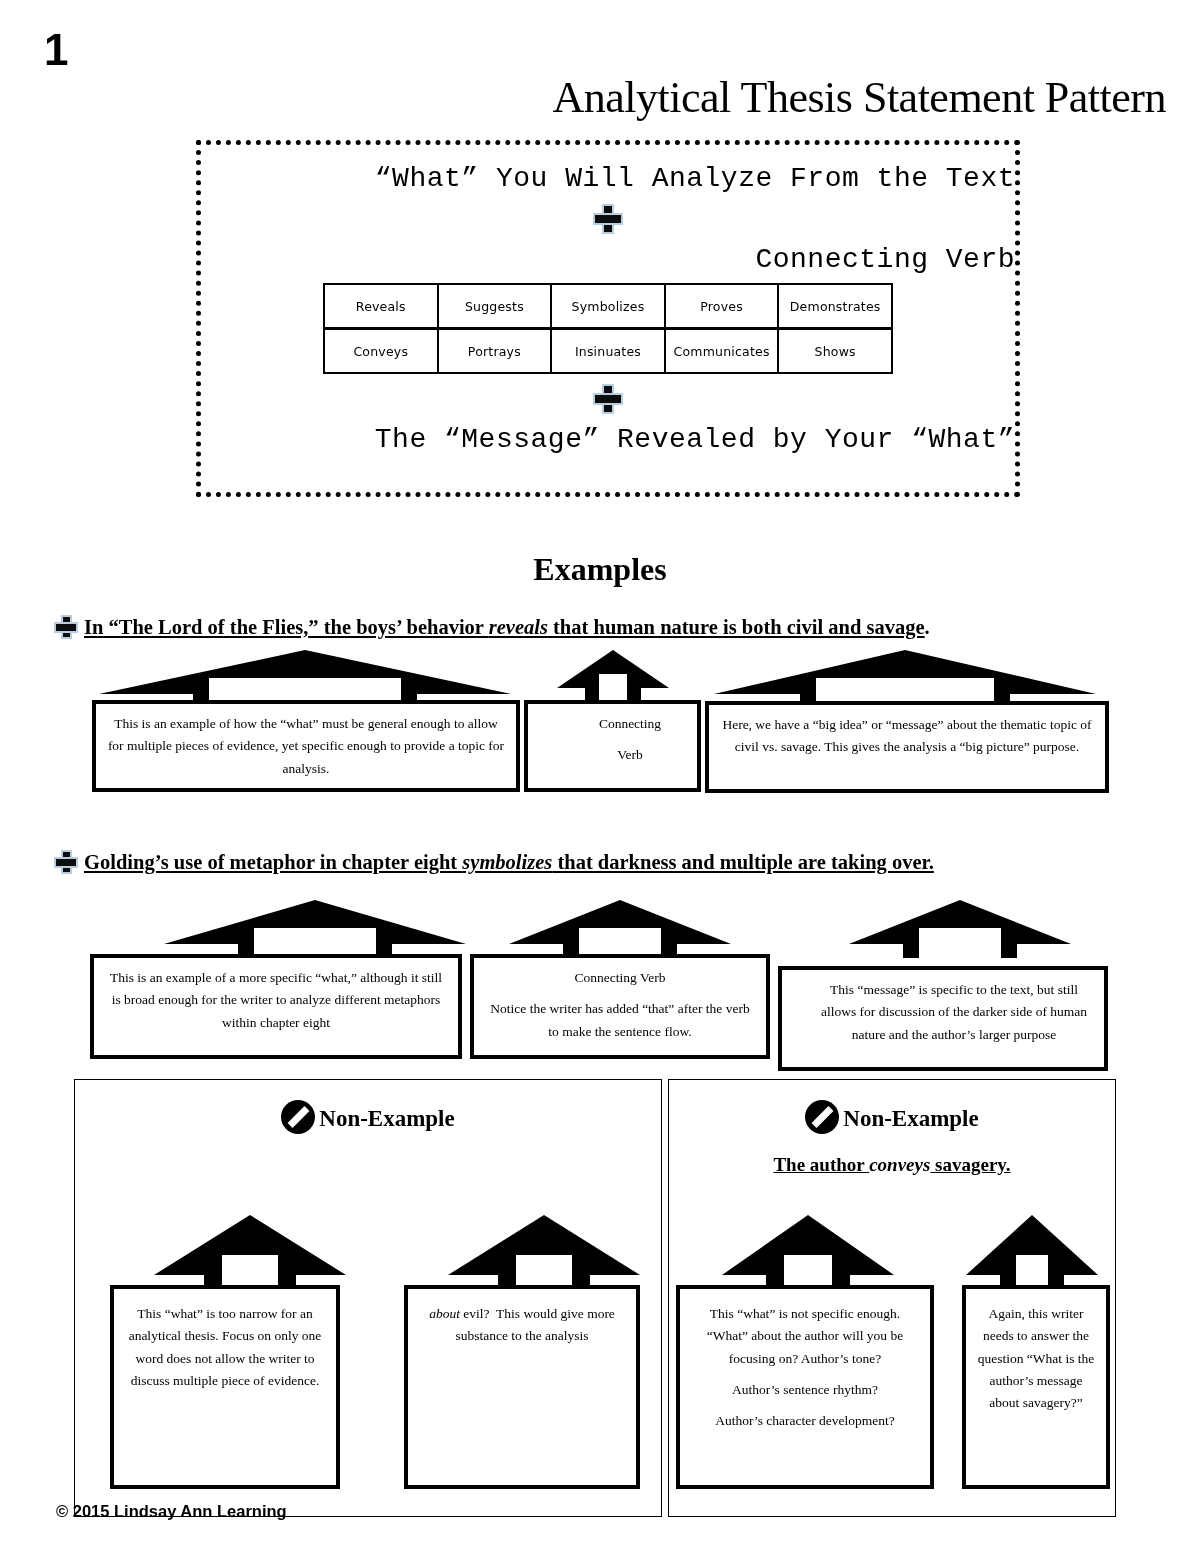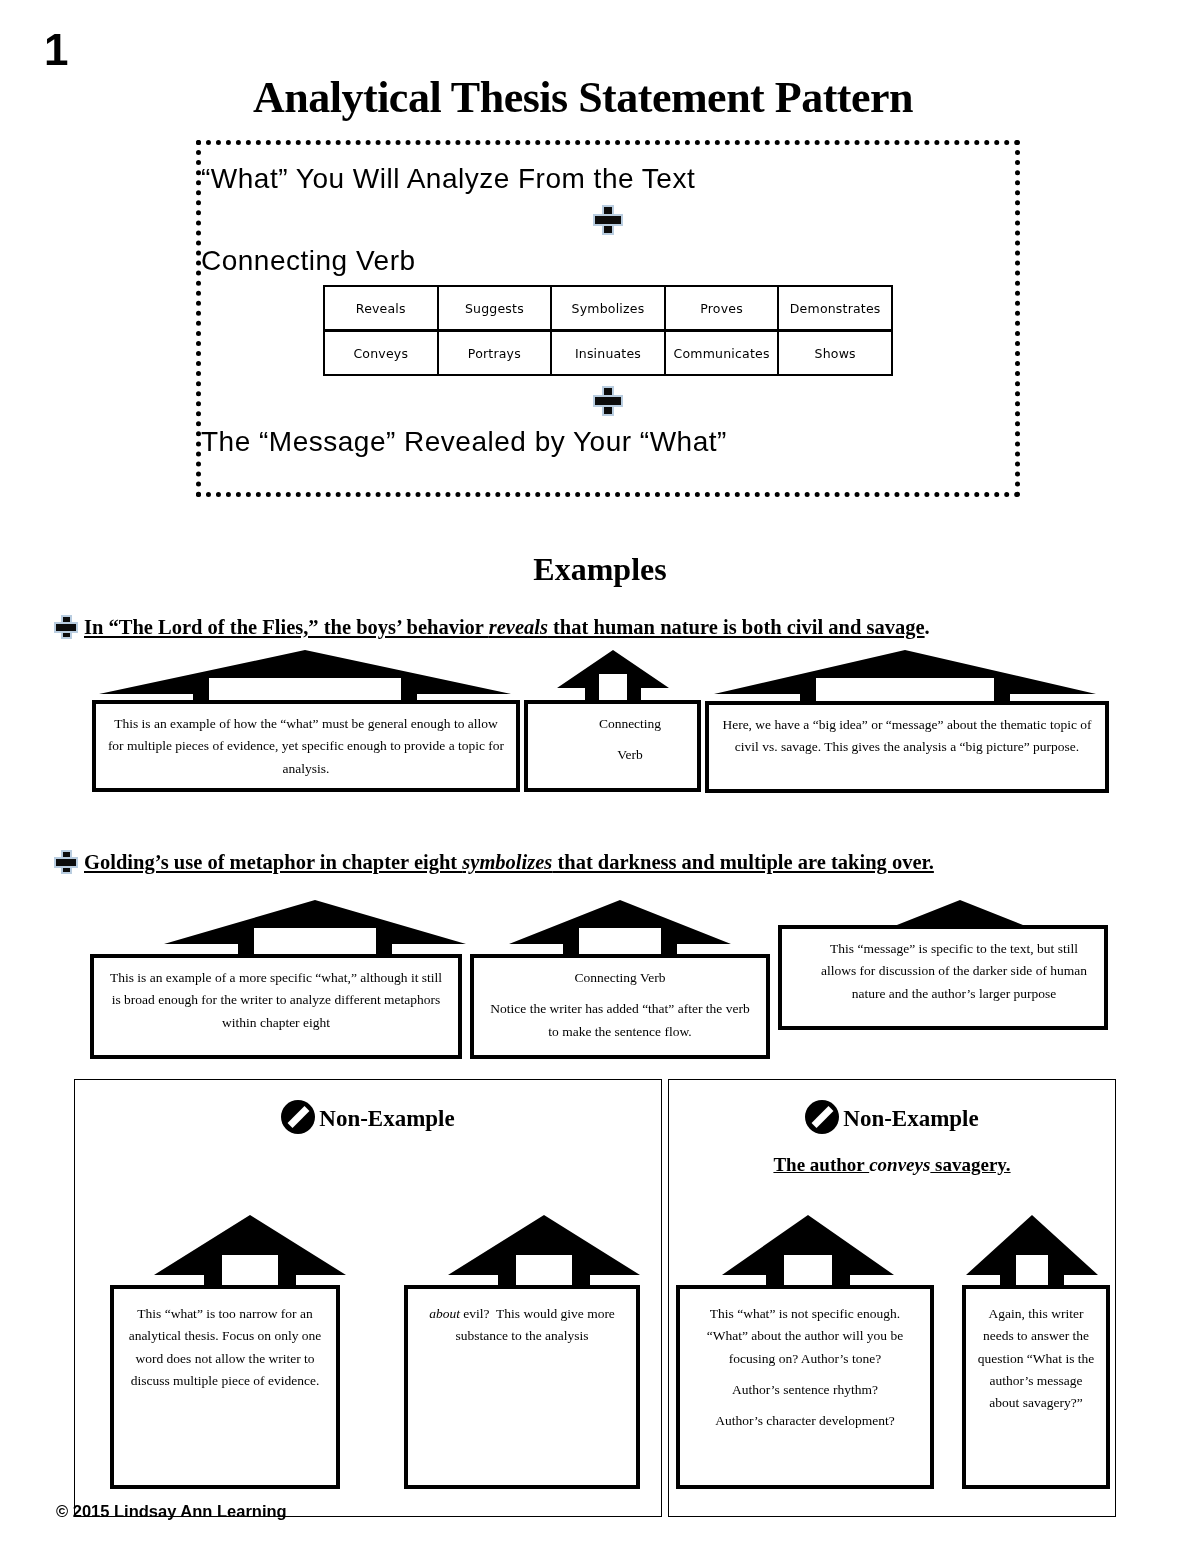--- a/index.html
+++ b/index.html
@@ -26,40 +26,40 @@
     font-weight: 700;
     line-height: 1;
   }
 
   
   .main-title {
     position: absolute;
     left: 0;
     top: 72px;
     width: 1166px;
-    text-align: center;
-    font-family: "Liberation Serif", serif;
-    font-weight: 700;
+    text-align: right;
+    font-family: "Liberation Serif", serif;
+    font-weight: 400;
     font-size: 44px;
     letter-spacing: -0.5px;
   }
 
   
   .pattern-box {
     position: absolute;
     left: 196px;
     top: 140px;
     width: 824px;
     height: 357px;
     border: 5px dotted #000;
     box-sizing: border-box;
   }
   .pattern-line {
-    text-align: left;
-    font-family: Liberation Sans, sans-serif;
+    text-align: right;
+    font-family: Liberation Mono, monospace;
     font-size: 28px;
     letter-spacing: 0.5px;
   }
   .pattern-line.what { margin-top: 18px; }
   .pattern-line.verb { margin-top: 4px; }
   .pattern-line.message { margin-top: 12px; }
 
   
   .plus {
     position: relative;
@@ -304,21 +304,21 @@
     </svg>
 </div>
 
 <div class="expl-box" style="left:90px; top:954px; width:372px; height:105px;">
   <p>This is an example of a more specific “what,” although it still is broad enough for the writer to analyze different metaphors within chapter eight</p>
 </div>
 <div class="expl-box" style="left:470px; top:954px; width:300px; height:105px;">
   <p>Connecting Verb</p>
   <p>Notice the writer has  added “that” after the verb to make the sentence flow.</p>
 </div>
-<div class="expl-box" style="left:778px; top:925px; width:330px; height:105px;padding-left:32px;">
+<div class="expl-box" style="left:778px; top:966px; width:330px; height:105px;padding-left:32px;">
   <p>This “message” is specific to the text, but still allows for discussion of the darker side of human nature and the author’s larger purpose</p>
 </div>
 
 <div class="nonex-panel" style="left:74px; top:1079px; width:588px; height:438px;">
   <div class="nonex-header">
     <span class="no-icon"></span><span>Non-Example</span>
   </div>
 </div>
 
 <div class="arrow" style="left:150px; top:1213px;">

